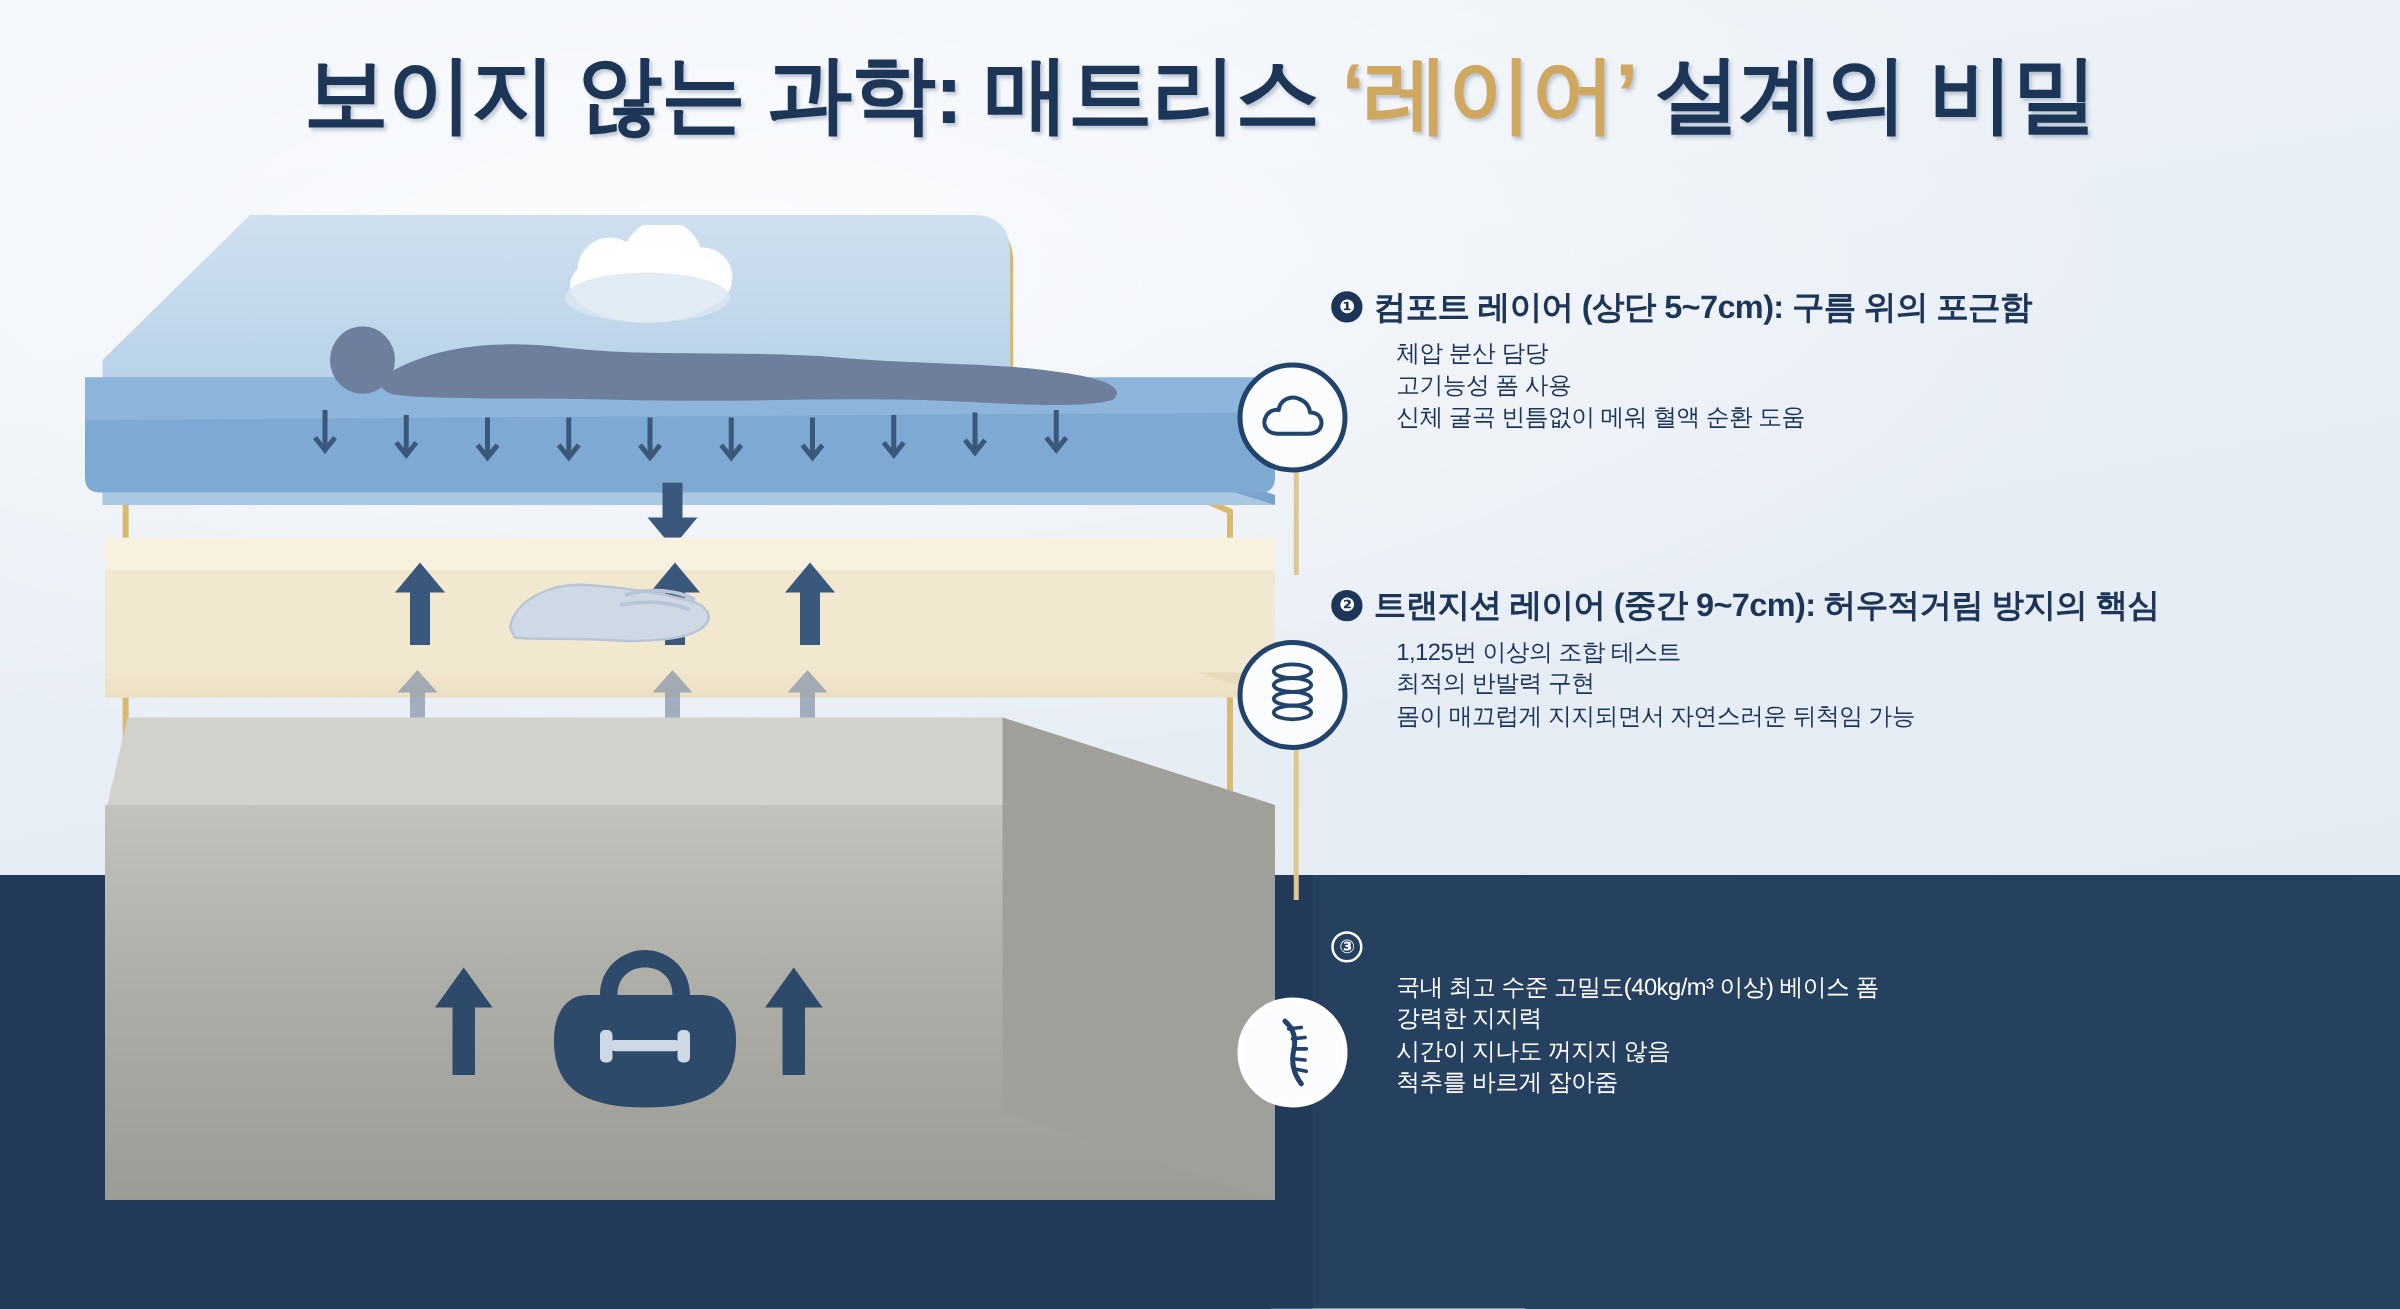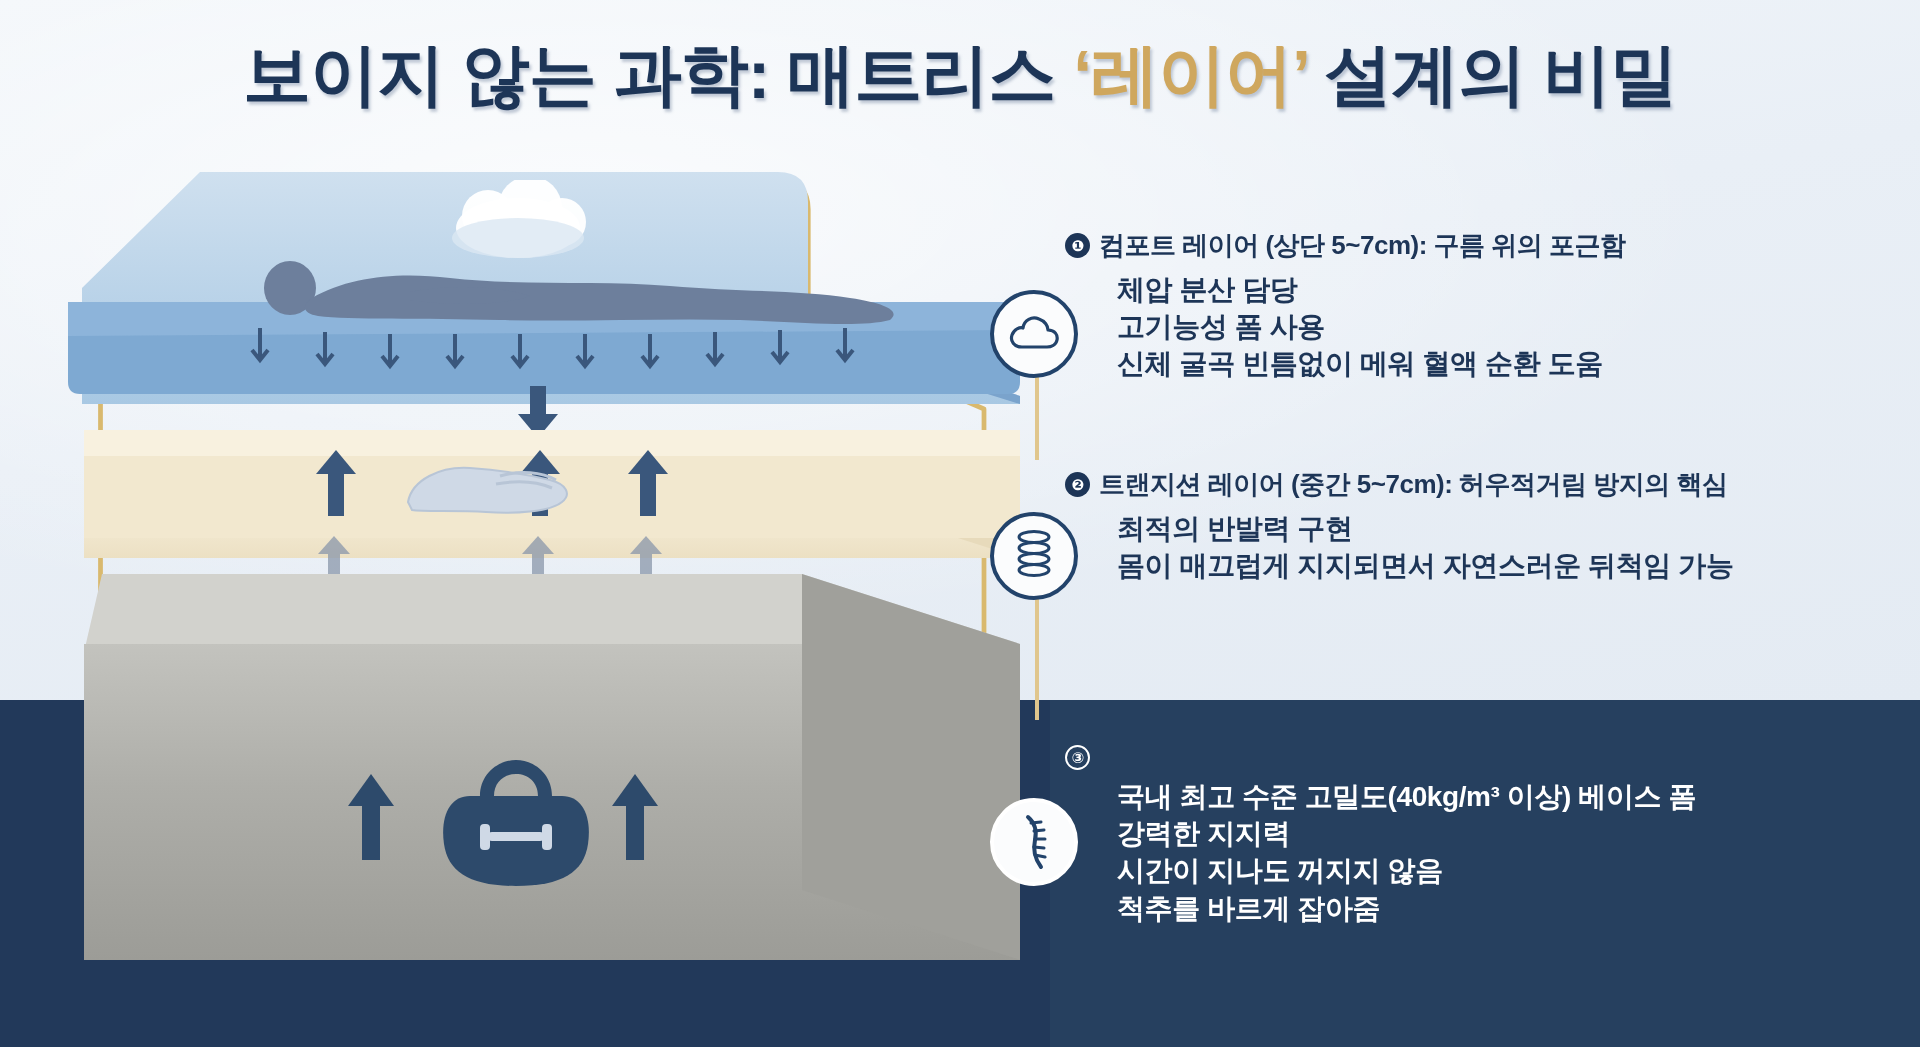--- a/index.html
+++ b/index.html
@@ -68,21 +68,21 @@
     background: #1d3557; color: #fff;
     font-size: 15px; font-weight: 700; flex: 0 0 auto;
     line-height: 1;
   }
   .badge.outline {
     background: transparent; color: #ffffff;
     border: 2px solid #ffffff;
   }
   .sec-body {
     margin-left: 52px; margin-top: 8px;
-    font-size: 28px; line-height: 1.33; font-weight: 700;
+    font-size: 19px; line-height: 1.33; font-weight: 400;
     letter-spacing: -.4px;
     color: #1d3557;
     white-space: nowrap;
   }
   .sec-3 .sec-head, .sec-3 .sec-body { color: #ffffff; }
 
   
   .icon-circle {
     position: absolute;
     width: 88px; height: 88px; border-radius: 50%;
@@ -337,23 +337,24 @@
     <div class="sec-body">
       <div>체압 분산 담당</div>
       <div>고기능성 폼 사용</div>
       <div>신체 굴곡 빈틈없이 메워 혈액 순환 도움</div>
     </div>
   </div>
 
   <div class="panel sec-2" style="top:467px;">
     <div class="sec-head">
       <span class="badge">❷</span>
-      <span>트랜지션 레이어 (중간 5~7cm): 허우적거림 방지의 핵심</span>
+      <span>트랜지션 레이어 (중간 9~7cm): 허우적거림 방지의 핵심</span>
     </div>
     <div class="sec-body">
+      <div>1,125번 이상의 조합 테스트</div>
       <div>최적의 반발력 구현</div>
       <div>몸이 매끄럽게 지지되면서 자연스러운 뒤척임 가능</div>
     </div>
   </div>
 
   <div class="panel sec-3" style="top:745px;">
     <div class="sec-head">
       <span class="badge outline">③</span>
     </div>
     <div class="sec-body">

